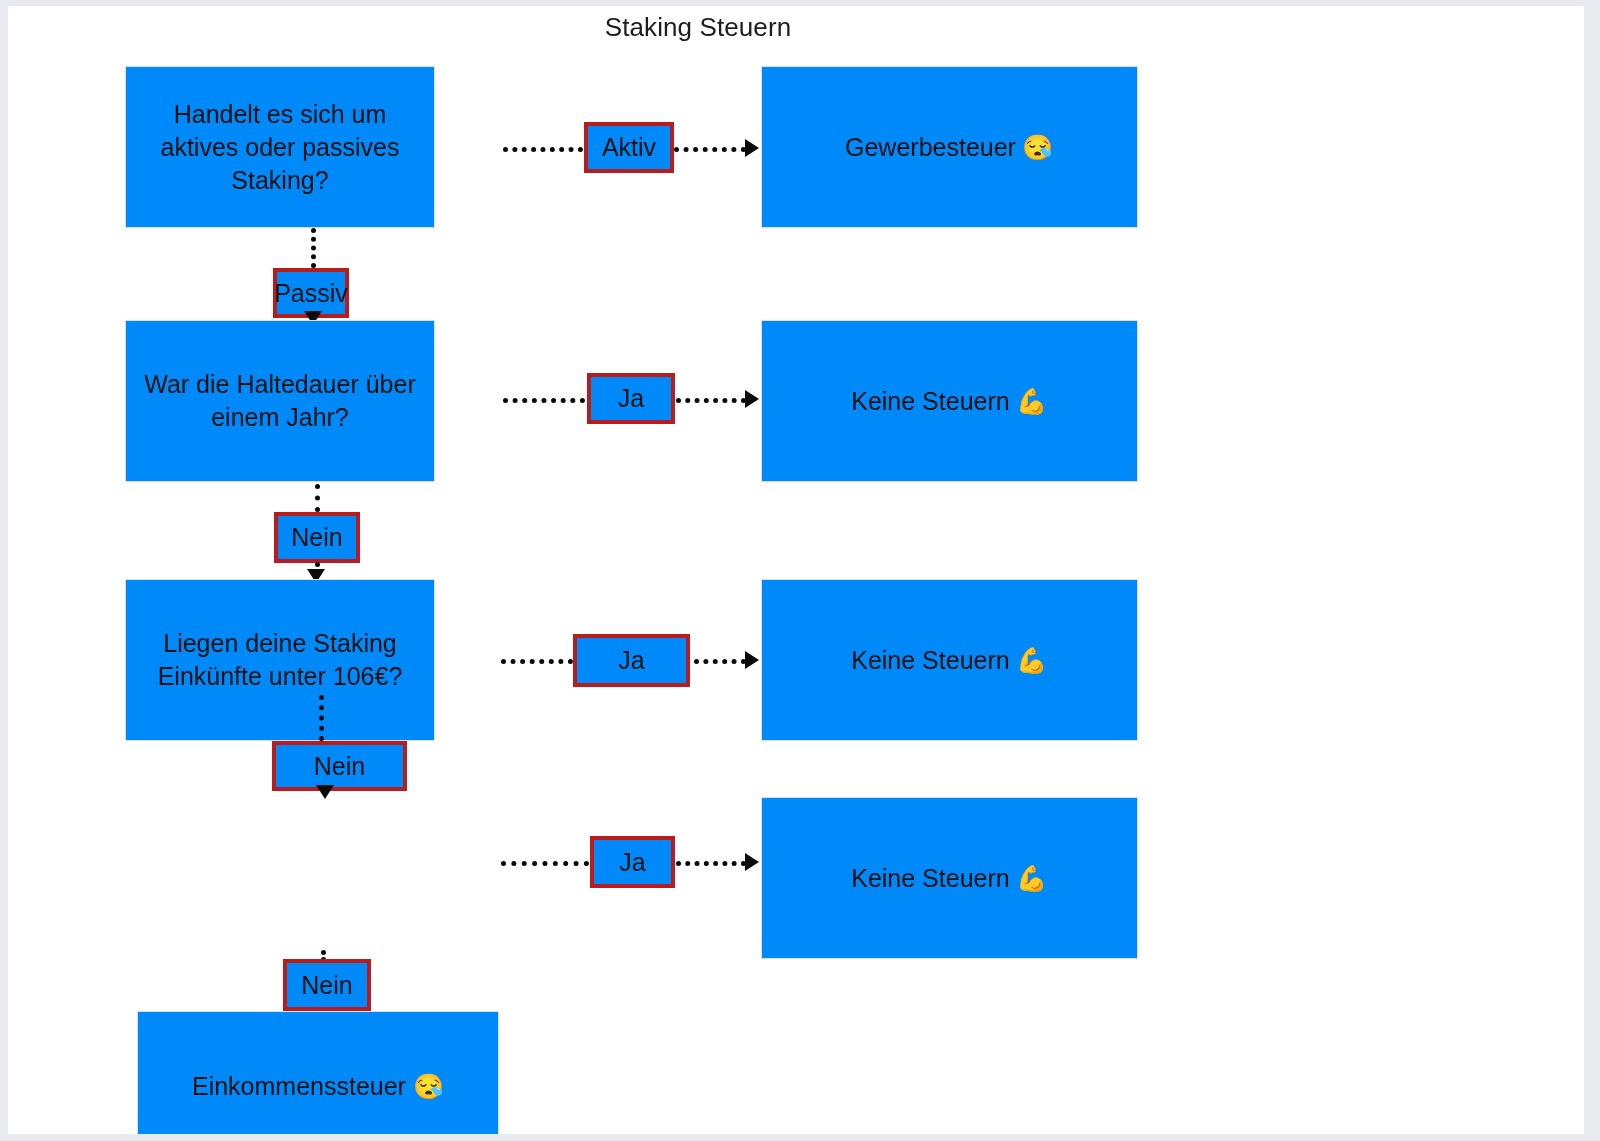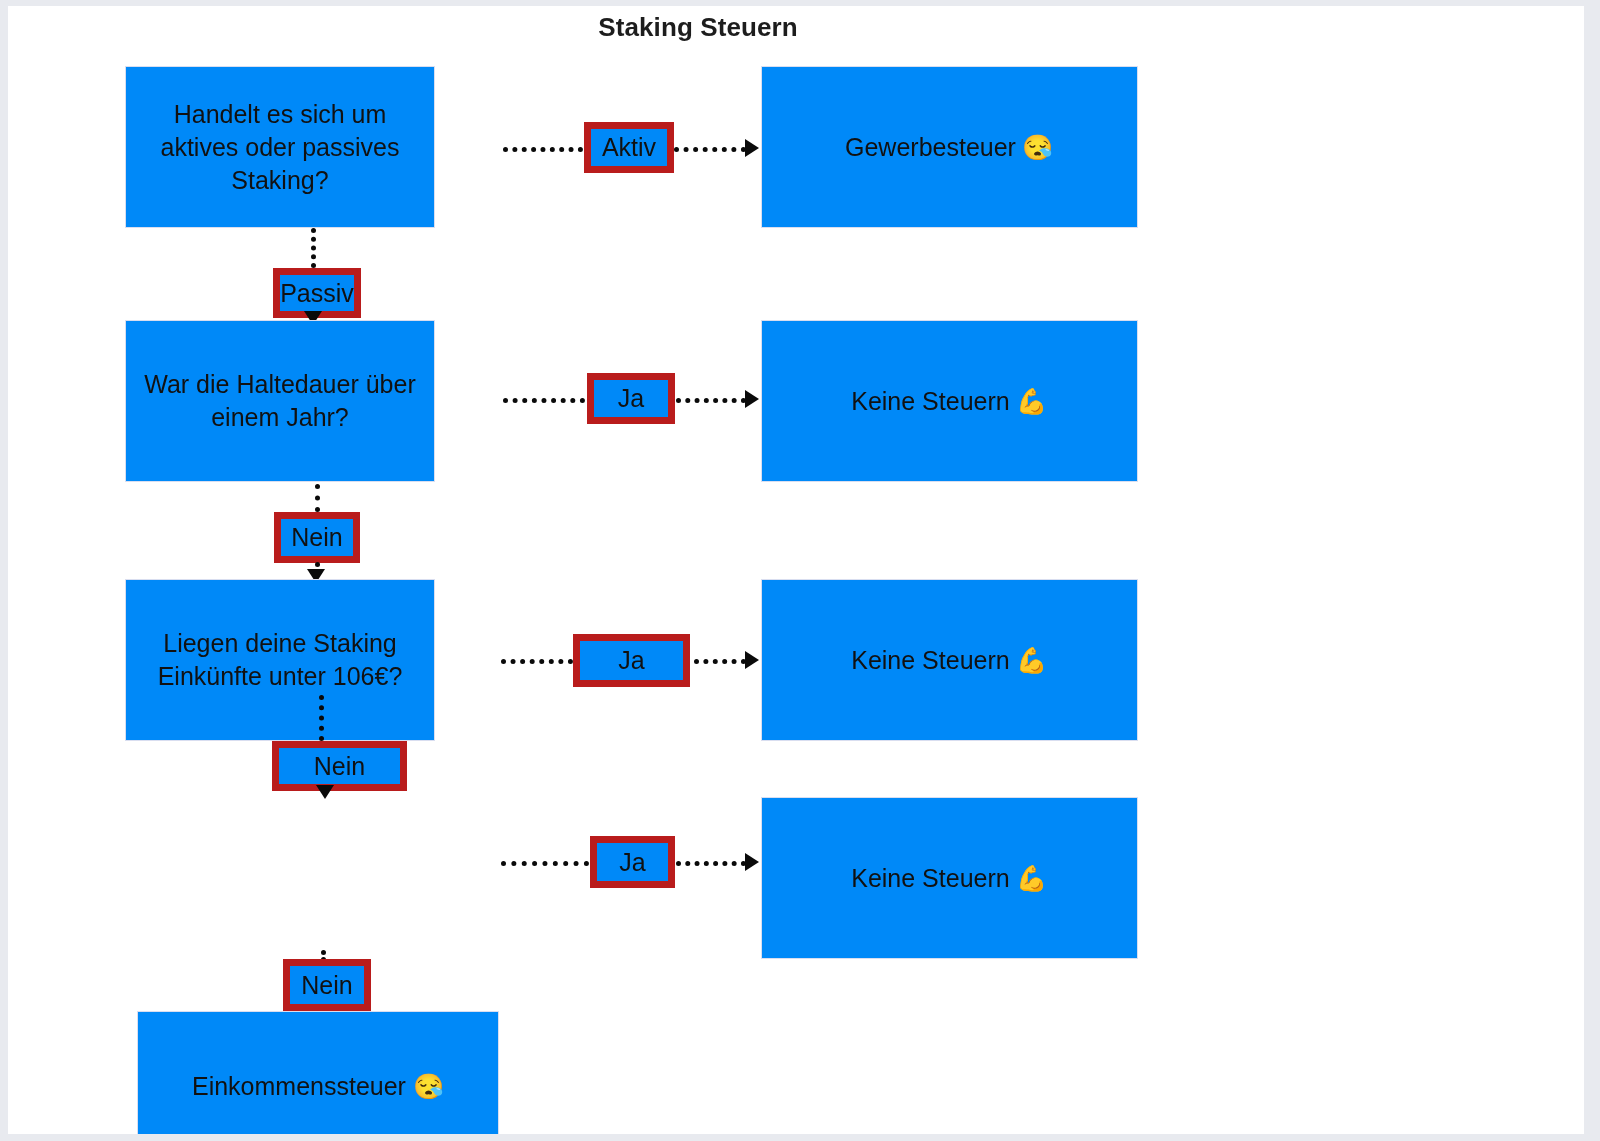--- a/index.html
+++ b/index.html
@@ -32,21 +32,21 @@
   }
 
   
   #diagram-title {
     position: absolute;
     left: 0;
     top: 6px;
     width: 1380px;
     text-align: center;
     font-size: 26px;
-    font-weight: 700;
+    font-weight: 400;
     color: #1d1d1d;
     letter-spacing: 0.1px;
     font-family: "Liberation Sans", sans-serif;
   }
 
   
   .node {
     position: absolute;
     background: #0089f8;
     border: 1px solid #d9def0;
@@ -81,21 +81,21 @@
     width: 362px;
     height: 150px;
     left: 129px;
     top: 1005px;
   }
 
   
   .edge-label {
     position: absolute;
     background: #0089f8;
-    border: 7px solid #b91c1c;
+    border: 4px solid #b91c1c;
     box-sizing: border-box;
     display: flex;
     align-items: center;
     justify-content: center;
     color: #111111;
     font-size: 25px;
     font-family: "Liberation Sans", sans-serif;
   }
 
   
@@ -141,21 +141,21 @@
       <span>Aktiv</span>
     </div>
     <div class="edge-h" style="left:666px; top:141px; width:72px;"></div>
     <div class="arrow-right" style="left:737px; top:133px;"></div>
 
     <div class="node result row1">
       <span class="node-text">Gewerbesteuer 😪</span>
     </div>
 
     <div class="edge-v" style="left:303px; top:222px; height:40px;"></div>
-    <div class="edge-label" style="left:265px; top:262px; width:88px; height:50px;">
+    <div class="edge-label" style="left:265px; top:262px; width:76px; height:50px;">
       <span>Passiv</span>
     </div>
     <div class="arrow-down" style="left:296px; top:305px;"></div>
 
     <div class="node question row2">
       <span class="node-text">War die Haltedauer über einem Jahr?</span>
     </div>
 
     <div class="edge-h" style="left:495px; top:392px; width:82px;"></div>
     <div class="edge-label" style="left:579px; top:367px; width:88px; height:51px;">

